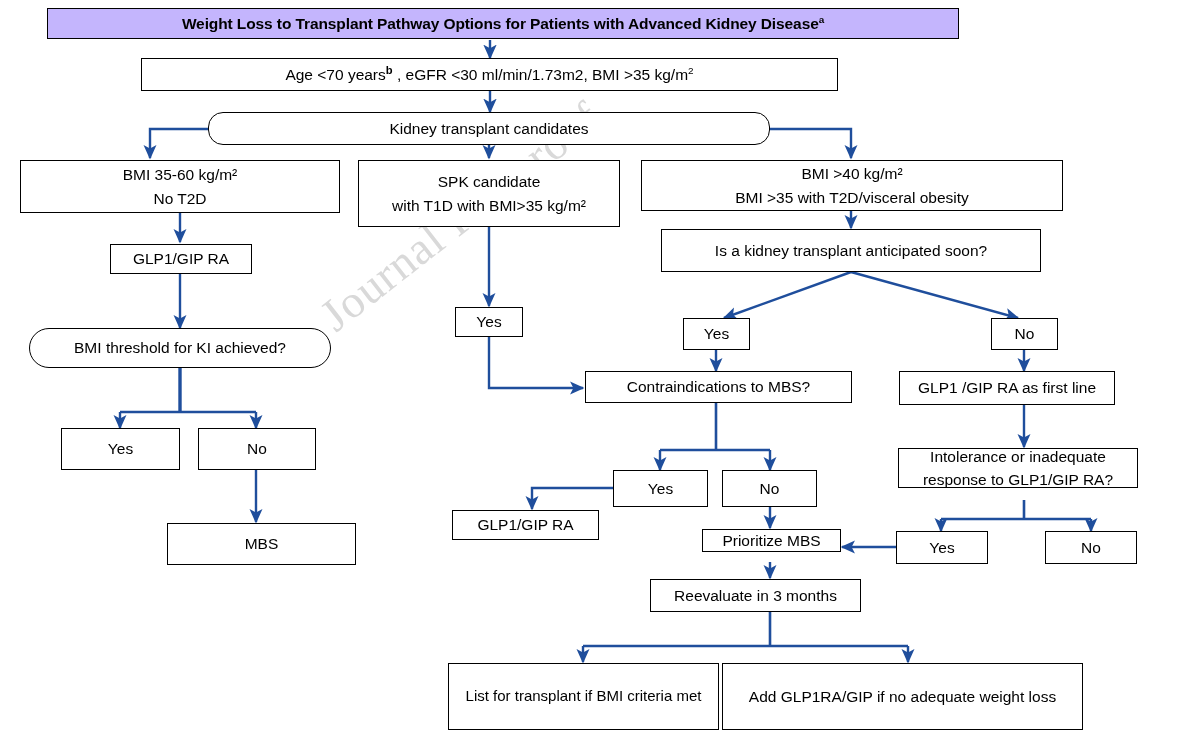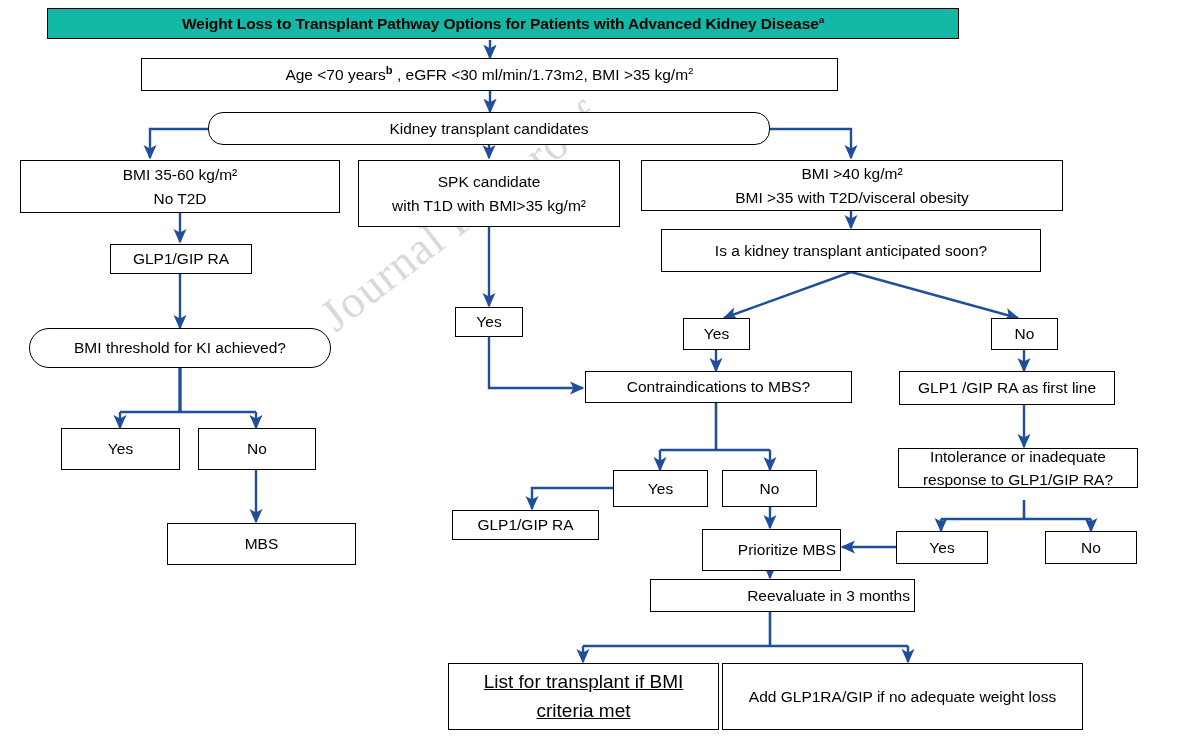--- a/index.html
+++ b/index.html
@@ -34,21 +34,21 @@
     z-index: 1;
   }
 
   
   #title-banner {
     position: absolute;
     left: 47px;
     top: 8px;
     width: 912px;
     height: 31px;
-    background: #14b8a6;
+    background: #c4b5fd;
     border: 1.5px solid #000000;
     box-sizing: border-box;
     display: flex;
     align-items: center;
     justify-content: center;
     z-index: 5;
   }
   #title-banner .t {
     font-size: 15.5px;
     font-weight: bold;
@@ -72,21 +72,21 @@
     z-index: 4;
   }
   .box .lbl {
     font-size: 15.5px;
     color: #000000;
     line-height: 1.5;
     padding: 0 4px;
     white-space: pre-line;
   }
   .box.small .lbl { font-size: 15.5px; }
-  .box.tight .lbl { font-size: 19px; text-decoration: underline; }
+  .box.tight .lbl { font-size: 15px; }
 
   
   #wires {
     position: absolute;
     left: 0; top: 0;
     width: 1200px; height: 738px;
     z-index: 2;
     pointer-events: none;
   }
 </style>
@@ -259,25 +259,25 @@
   </div>
 
   <div class="box small" style="left:896px; top:531px; width:92px; height:33px;">
     <span class="lbl">Yes</span>
   </div>
 
   <div class="box small" style="left:1045px; top:531px; width:92px; height:33px;">
     <span class="lbl">No</span>
   </div>
 
-  <div class="box" style="left:702px; top:529px; width:139px; height:42px;justify-content:flex-end;">
+  <div class="box" style="left:702px; top:529px; width:139px; height:23px;">
     <span class="lbl">Prioritize MBS</span>
   </div>
 
-  <div class="box" style="left:650px; top:579px; width:265px; height:33px;justify-content:flex-end;">
+  <div class="box" style="left:650px; top:579px; width:211px; height:33px;">
     <span class="lbl">Reevaluate in 3 months</span>
   </div>
 
   <div class="box tight" style="left:448px; top:663px; width:271px; height:67px;">
     <span class="lbl">List for transplant if BMI criteria met</span>
   </div>
 
   <div class="box" style="left:722px; top:663px; width:361px; height:67px;">
     <span class="lbl">Add GLP1RA/GIP if no adequate weight loss</span>
   </div>

